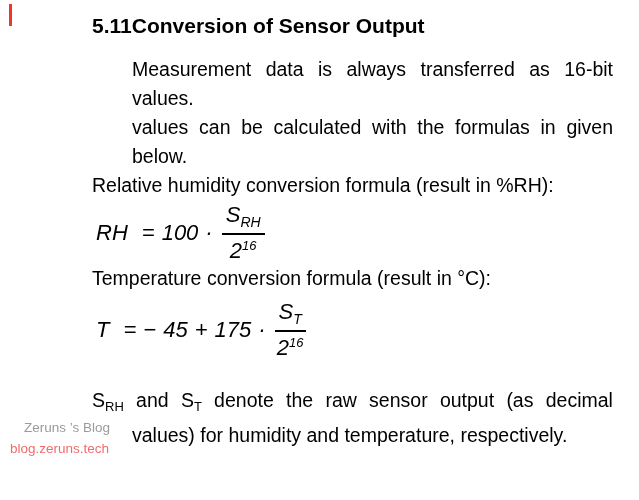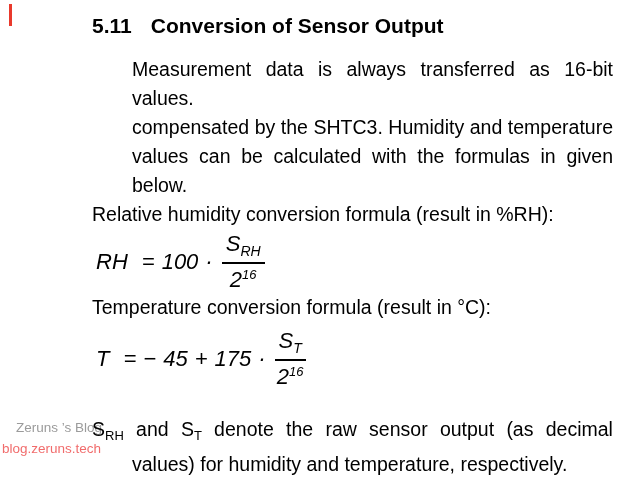--- a/index.html
+++ b/index.html
@@ -8,32 +8,32 @@
     width:639px;height:500px;
     background:#ffffff;
     font-family:"Liberation Sans","DejaVu Sans",sans-serif;
     color:#000;
     overflow:hidden;
   }
   .red-caret{
     position:absolute;left:9px;top:4px;width:3px;height:22px;
   }
   .watermark{
-    position:absolute;left:0;top:421px;z-index:0;
+    position:absolute;left:8px;top:421px;z-index:0;
     line-height:1;white-space:nowrap;
   }
   .wm-name{font-size:13.5px;padding-left:16px;margin-bottom:7px;}
   .wm-url{font-size:13.5px;padding-left:2px;}
   .content{
     position:relative;z-index:1;
     padding:13px 26px 0 92px;
   }
   h1{
     font-size:21px;font-weight:bold;line-height:26px;
-    margin:0 0 16px 0;display:flex;gap:19px;
+    margin:0 0 16px 0;display:flex;
   }
   .para{font-size:19.5px;line-height:29px;}
   .jline{text-align:justify;text-align-last:justify;margin-left:40px;}
   .jline.last{text-align:justify;text-align-last:left;}
   .flabel{font-size:19.5px;line-height:29px;}
   .flabel.second{}
   .formula{
     display:flex;align-items:center;gap:7px;
     font-style:italic;font-size:22px;
     margin:2px 0 0 4px;
@@ -69,21 +69,20 @@
 
   <div class="content">
 
     <h1>
       <span>5.11</span>
       <span>Conversion of Sensor Output</span>
     </h1>
 
     <div class="para">
       <div class="jline">Measurement data is always transferred as 16-bit values.</div>
-      <div class="jline">compensated by the SHTC3. Humidity and temperature</div>
       <div class="jline last">values can be calculated with the formulas in given below.</div>
     </div>
 
     <div class="flabel">Relative humidity conversion formula (result in %RH):</div>
 
     <div class="formula">
       <span class="lhs">RH</span>
       <span>=</span>
       <span>100</span>
       <span>·</span>

